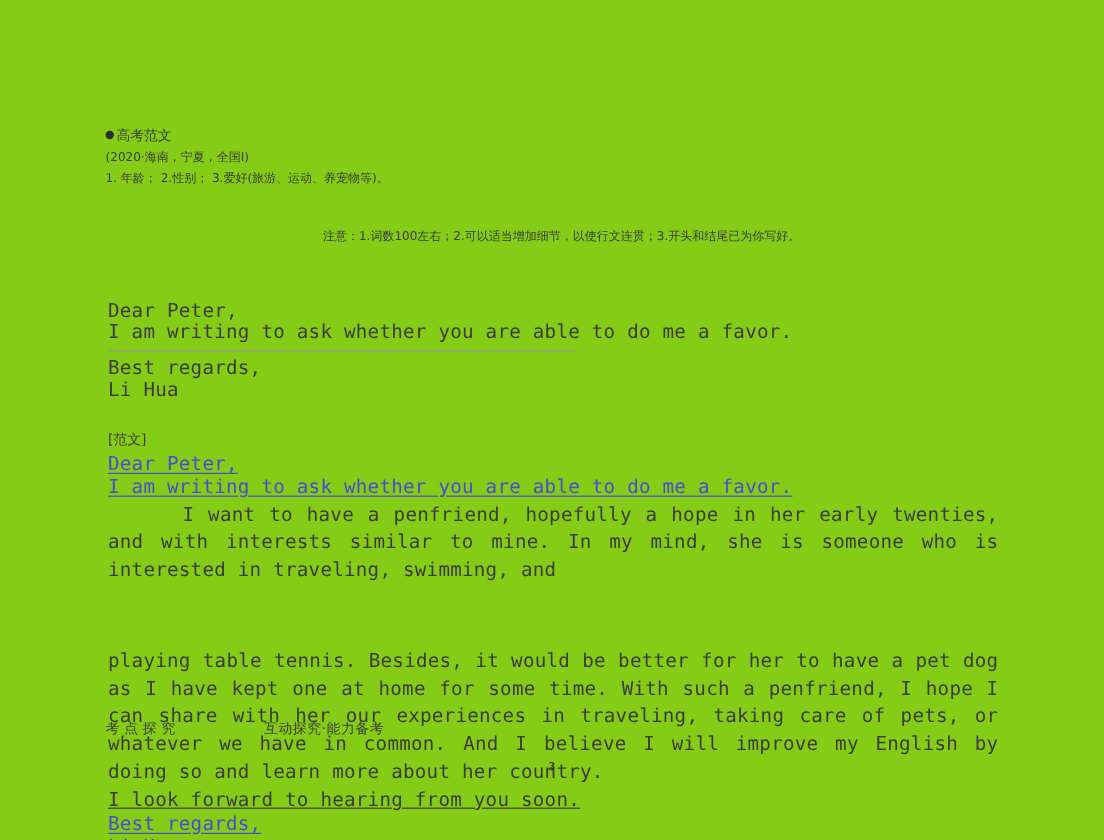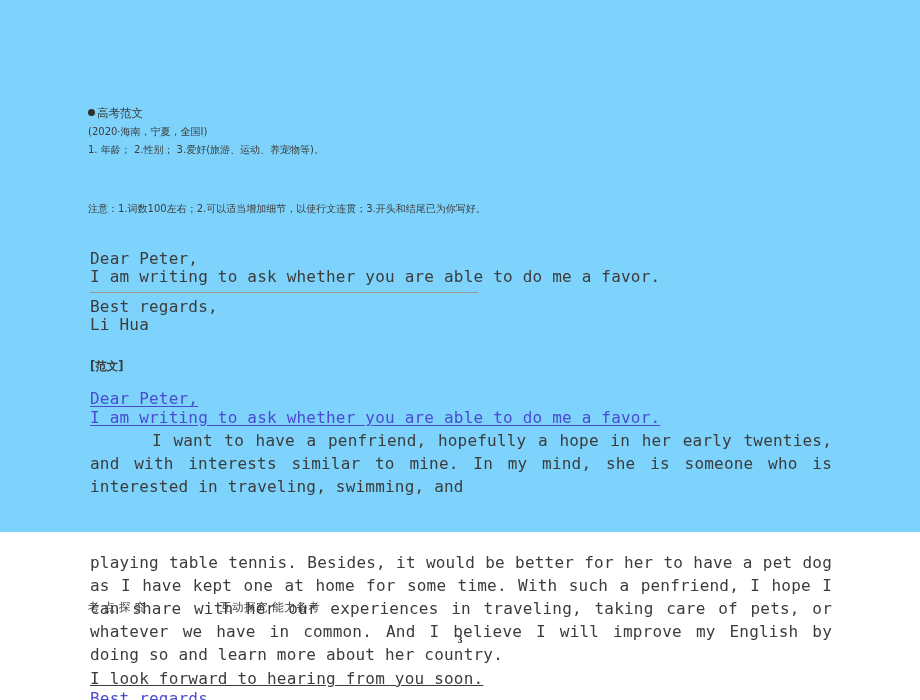--- a/index.html
+++ b/index.html
@@ -13,22 +13,22 @@
     position: relative;
     font-family: "Liberation Serif", serif;
     color: #3b3b3b;
     overflow: hidden;
   }
 
   .page {
     position: absolute;
     left: 0; top: 0;
     width: 920px;
-    height: 532px;
-    background: #7dd3fc;
+    height: 700px;
+    background: #84cc16;
   }
 
   
   .cn {
     font-family: "DejaVu Sans", "Liberation Sans", sans-serif;
     font-size: 10px;
     color: #3c3c3c;
     line-height: 17px;
     white-space: nowrap;
   }
@@ -61,22 +61,23 @@
     margin-right: 2px;
     vertical-align: 1px;
   }
   #prompt-block .line {
     margin-bottom: 1px;
   }
 
   #notes-line {
     position: absolute;
     left: 88px;
-    top: 200px;
+    top: 189px;
     width: 760px;
+    text-align: center;
   }
 
   
   #letter-skeleton {
     position: absolute;
     left: 90px;
     top: 250px;
     width: 700px;
   }
   #letter-skeleton .sk-line {
@@ -94,22 +95,21 @@
     position: absolute;
     left: 90px;
     top: 357px;
     width: 742px;
   }
   #model-answer .tag {
     font-family: "DejaVu Sans", "Liberation Sans", sans-serif;
     font-size: 11.5px;
     color: #3c3c3c;
     line-height: 18px;
-    margin-bottom: 14px;
-    font-weight: bold;
+    margin-bottom: 2px;
   }
   .blue-underline {
     color: #4b4bd2;
     text-decoration: underline;
     text-underline-offset: 2px;
     white-space: pre;
     display: block;
     line-height: 19px;
   }
   .body-para {

